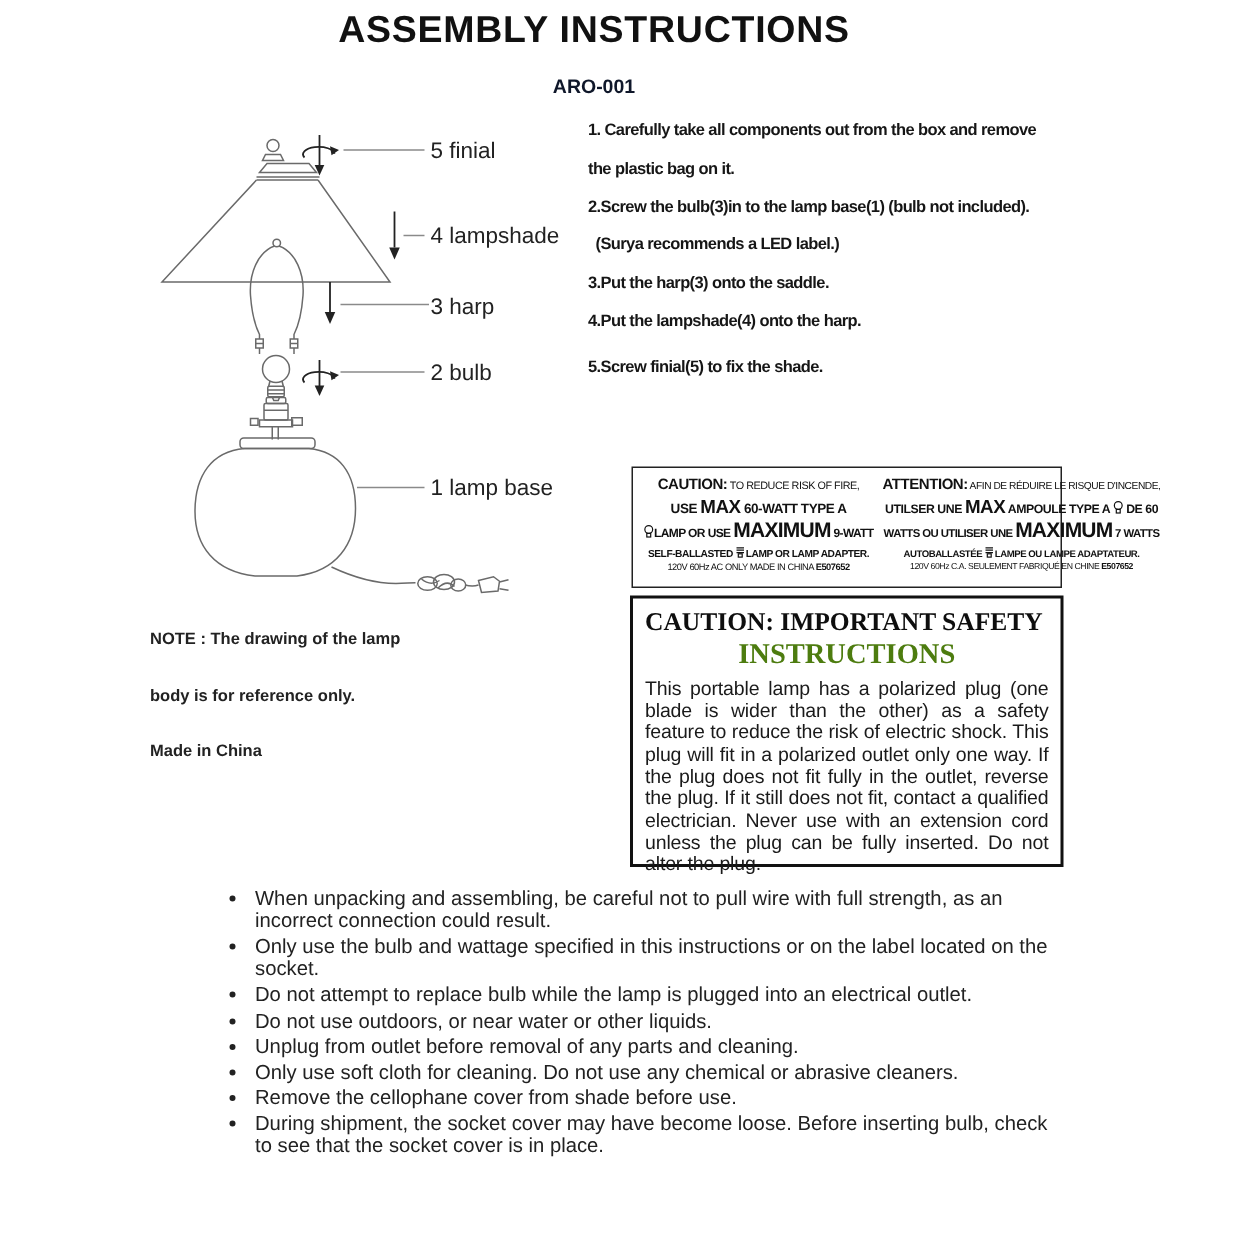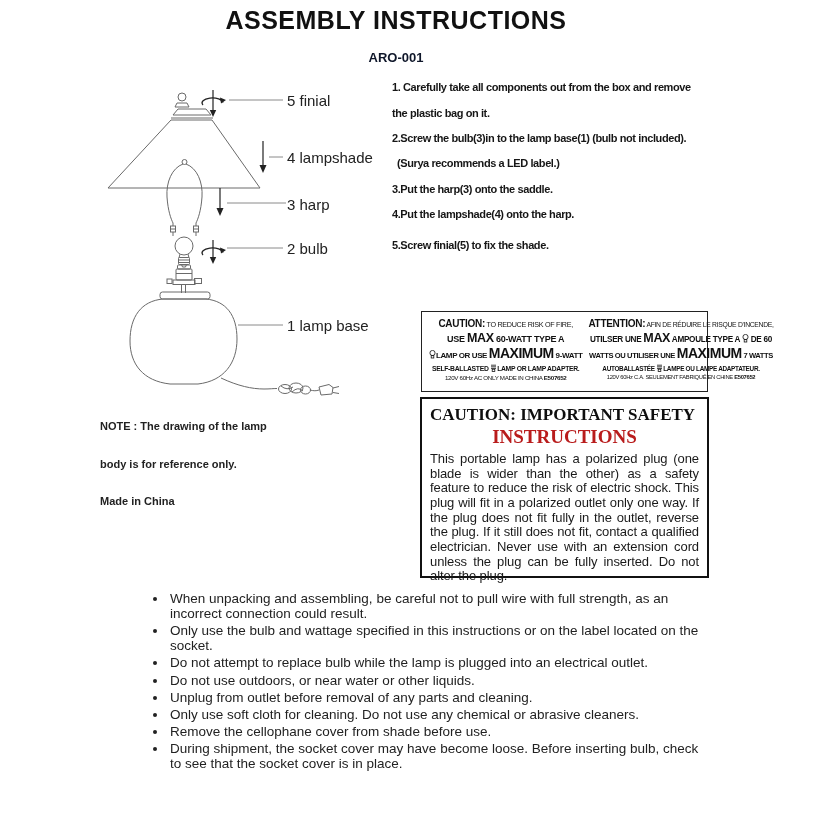--- a/index.html
+++ b/index.html
@@ -45,21 +45,21 @@
   .fr .cl1{font-size:6.8px}.fr .cl2{font-size:8.2px}.fr .cl3{font-size:7.6px}
   .fr .cl4{font-size:6.4px}.fr .cl5{font-size:5.8px}
   .mini-icon{display:inline-block;vertical-align:-1px;}
 
   
   .safety-box{position:absolute;left:420px;top:397px;width:289px;height:181px;
     box-sizing:border-box;border:2.5px solid #111;padding:5px 8px;}
   .safety-title{font-family:"Liberation Serif", serif;font-weight:bold;text-align:left;
     color:#0e0e0e;font-size:17px;line-height:1.3;}
   .safety-title2{font-family:"Liberation Serif", serif;font-weight:bold;text-align:center;
-    color:#b91c1c;font-size:19px;line-height:1.15;}
+    color:#4d7c0f;font-size:19px;line-height:1.15;}
   .safety-body{margin-top:4px;font-size:13px;line-height:1.13;text-align:justify;
     color:#1a1a1a;letter-spacing:-0.1px;}
 
   
   .customer{position:absolute;left:113px;top:591px;width:600px;font-size:13.5px;
     color:#222;line-height:1.18;}
   .customer .greeting{margin-bottom:9px;}
   .customer .intro{margin:0 0 7px 0;}
   .customer ul{margin:0;padding-left:27px;list-style:disc;}
   .customer li{margin-bottom:2px;line-height:1.12;padding-left:2px;margin-left:28px;}

